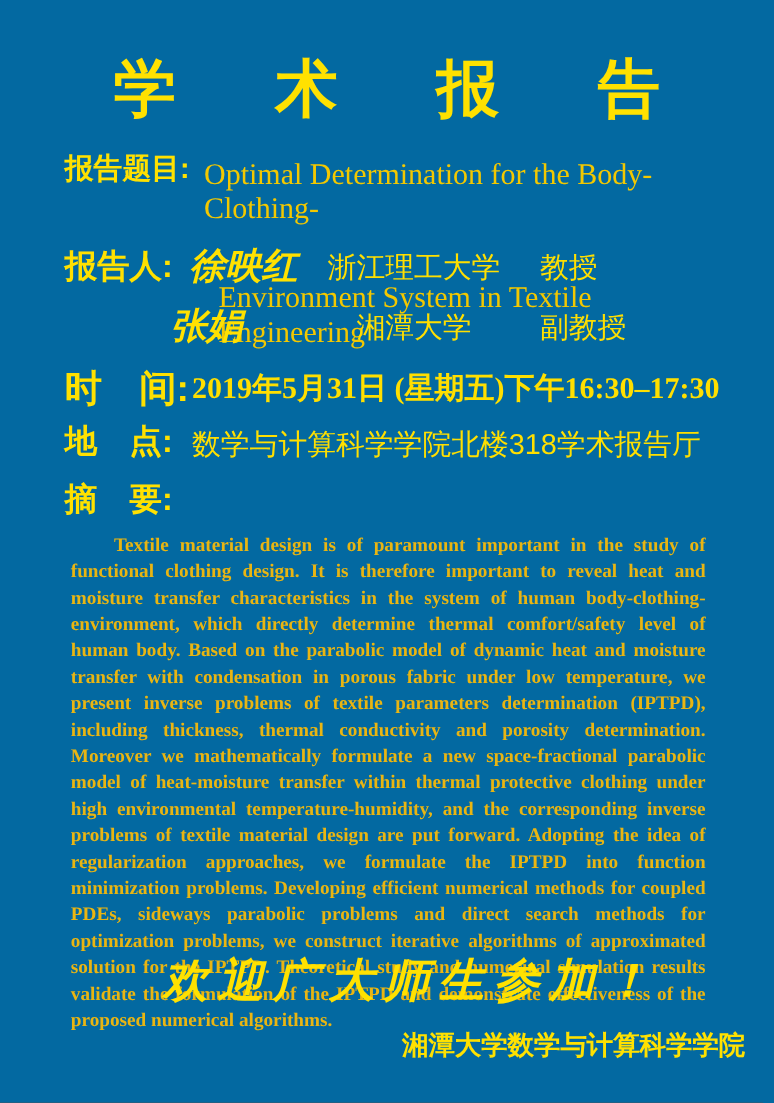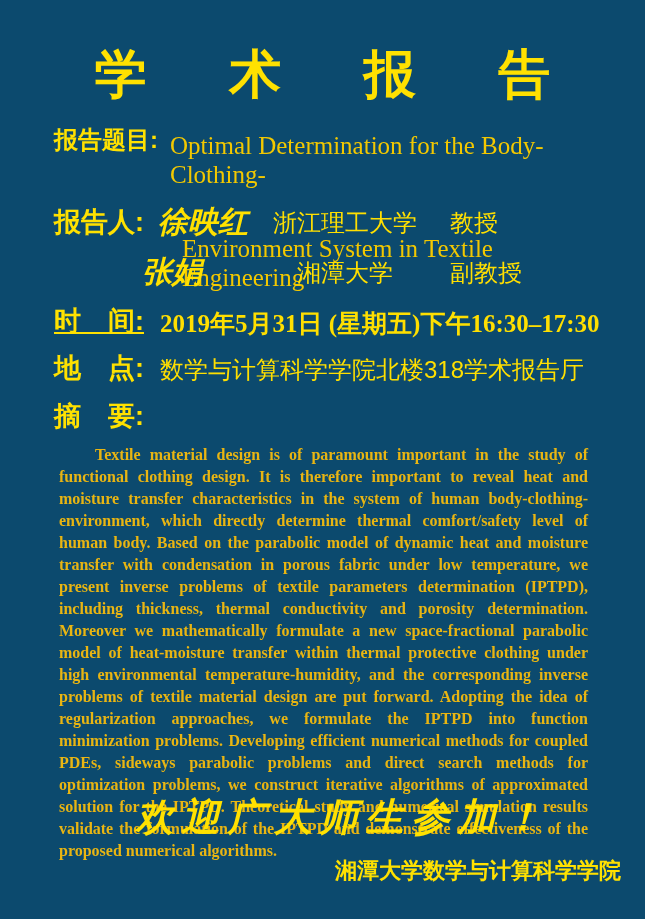--- a/index.html
+++ b/index.html
@@ -1,20 +1,20 @@
 <!DOCTYPE html>
 <html><head>
 <meta charset="utf-8">
 <style>
   html,body { margin:0; padding:0; background:#555; }
   .poster {
     position:relative;
     width:645px; height:919px;
     margin:0 auto;
-    background:#0c4a6e;
+    background:#0369a1;
     overflow:hidden;
     font-family:"Liberation Sans", sans-serif;
   }
   
   .main-title {
     position:absolute; top:40px; left:0; right:0;
     text-align:center;
     font-size:52px; font-weight:bold;
     letter-spacing:34px; text-indent:34px;
     color:#ffe100;
@@ -22,21 +22,21 @@
   }
   
   .lbl {
     position:absolute; left:54px;
     font-weight:bold; color:#ffe100;
     white-space:nowrap;
   }
   .lbl-topic   { top:124px; font-size:24px; }
   .lbl-speaker { top:204px; font-size:27px; }
   .lbl-host    { top:254px; font-size:27px; }
-  .lbl-time    { top:303px; font-size:27px;text-decoration:underline; }
+  .lbl-time    { top:303px; font-size:31px; }
   .lbl-venue   { top:350px; font-size:27px; }
   .lbl-abs     { top:398px; font-size:27px; }
 
   
   .topic-value {
     position:absolute; top:131px; left:170px; width:445px;
     font-family:"Liberation Serif", serif;
     font-size:25px; line-height:29px;
     color:#f3c800;
   }

